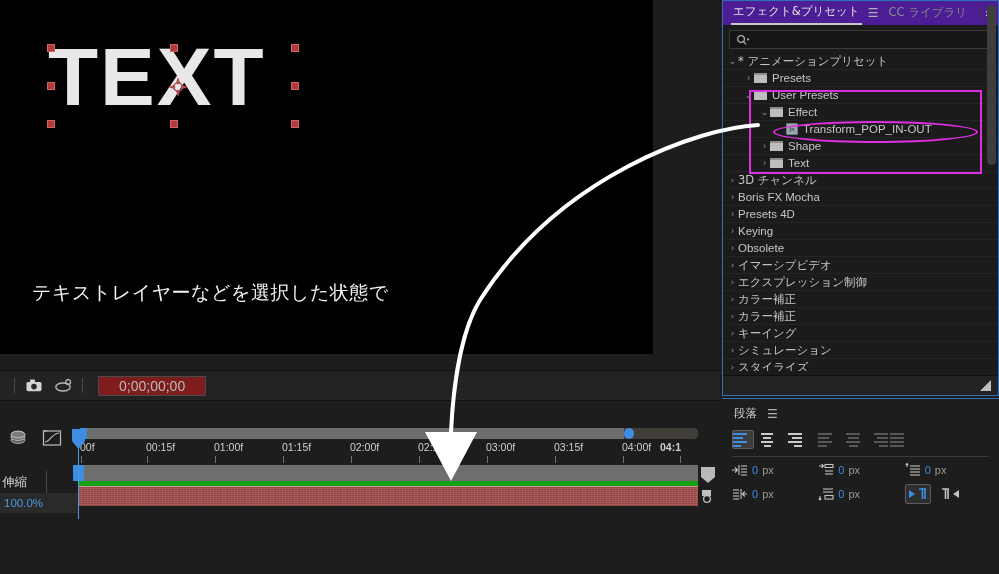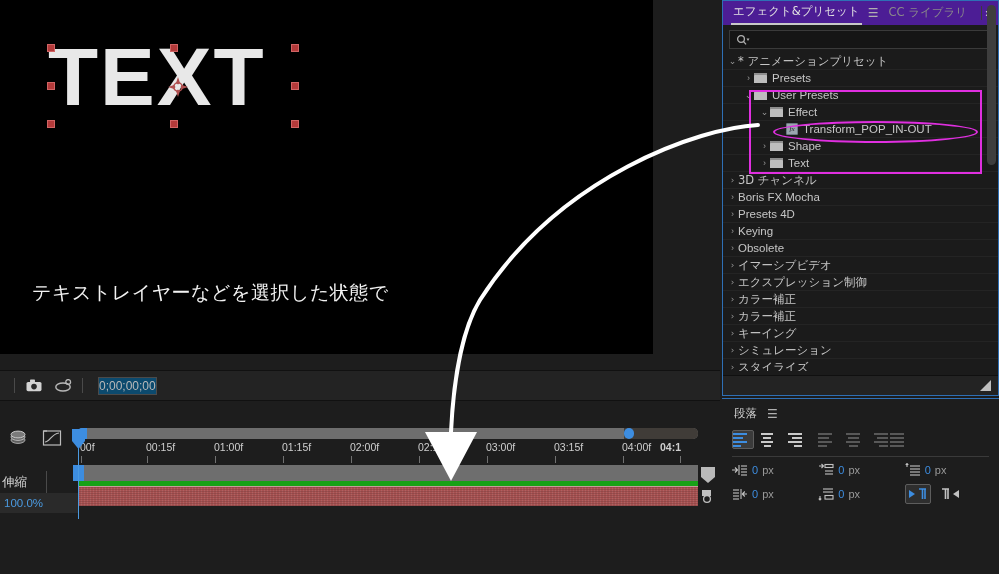--- a/index.html
+++ b/index.html
@@ -41,22 +41,22 @@
   .comp-sub.l2 { top: 298px; }
 
   .comp-toolbar {
     position: absolute; left: 0; top: 370px; width: 720px; height: 30px;
     background: #232323; border-top: 1px solid #111;
     display: flex; align-items: center; gap: 9px; padding-left: 14px;
   }
   .tb-sep { width: 1px; height: 15px; background: #4a4a4a; }
   .tb-ico { width: 20px; height: 18px; display: flex; align-items: center; justify-content: center; }
   .timecode-box {
-    margin-left: 6px; padding: 1px 0; border: 1px solid #4a4a4a;
-    background: #0c4a6e; color: #b9b9b9; font-size: 12px;
+    margin-left: 6px; padding: 1px 20px; border: 1px solid #4a4a4a;
+    background: #7f1d1d; color: #b9b9b9; font-size: 14px;
     font-family: "Liberation Sans", sans-serif;
   }
 
   
   .fx-panel {
     position: absolute; left: 722px; top: 0; width: 277px; height: 396px;
     background: #1b1b1b; border: 1px solid #2e6fb5; border-top-color:#2e6fb5;
   }
   .fx-tabs {
     display: flex; align-items: center; height: 24px;

